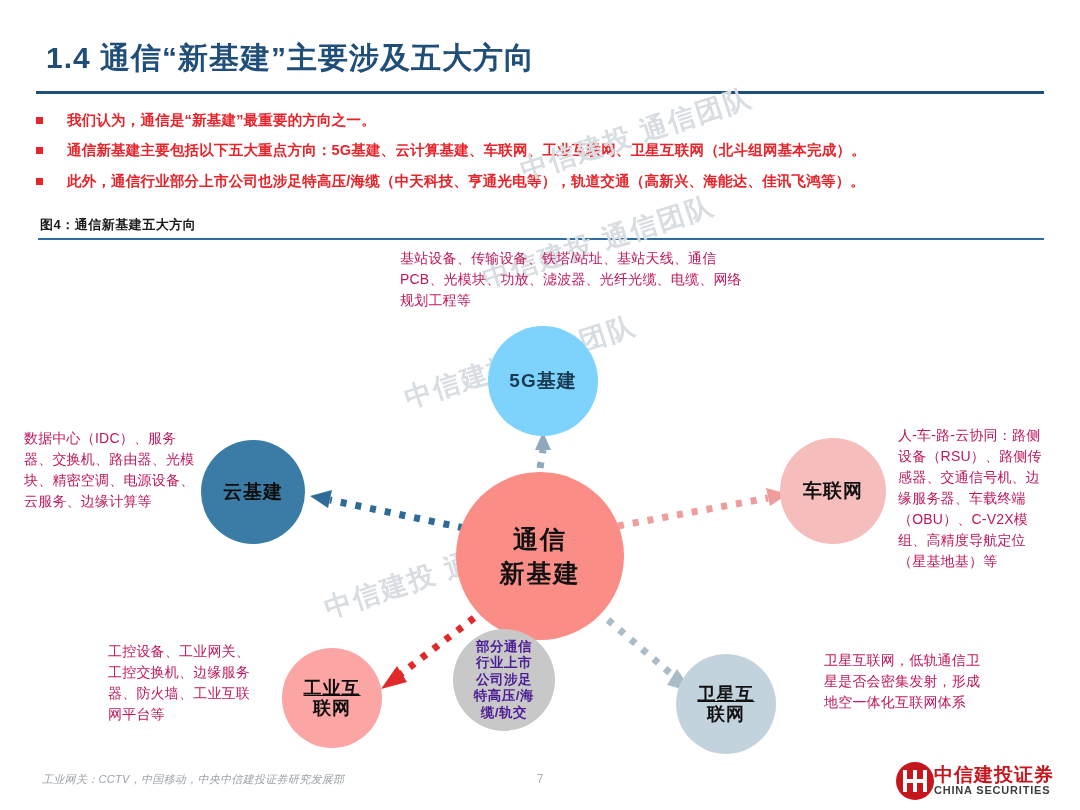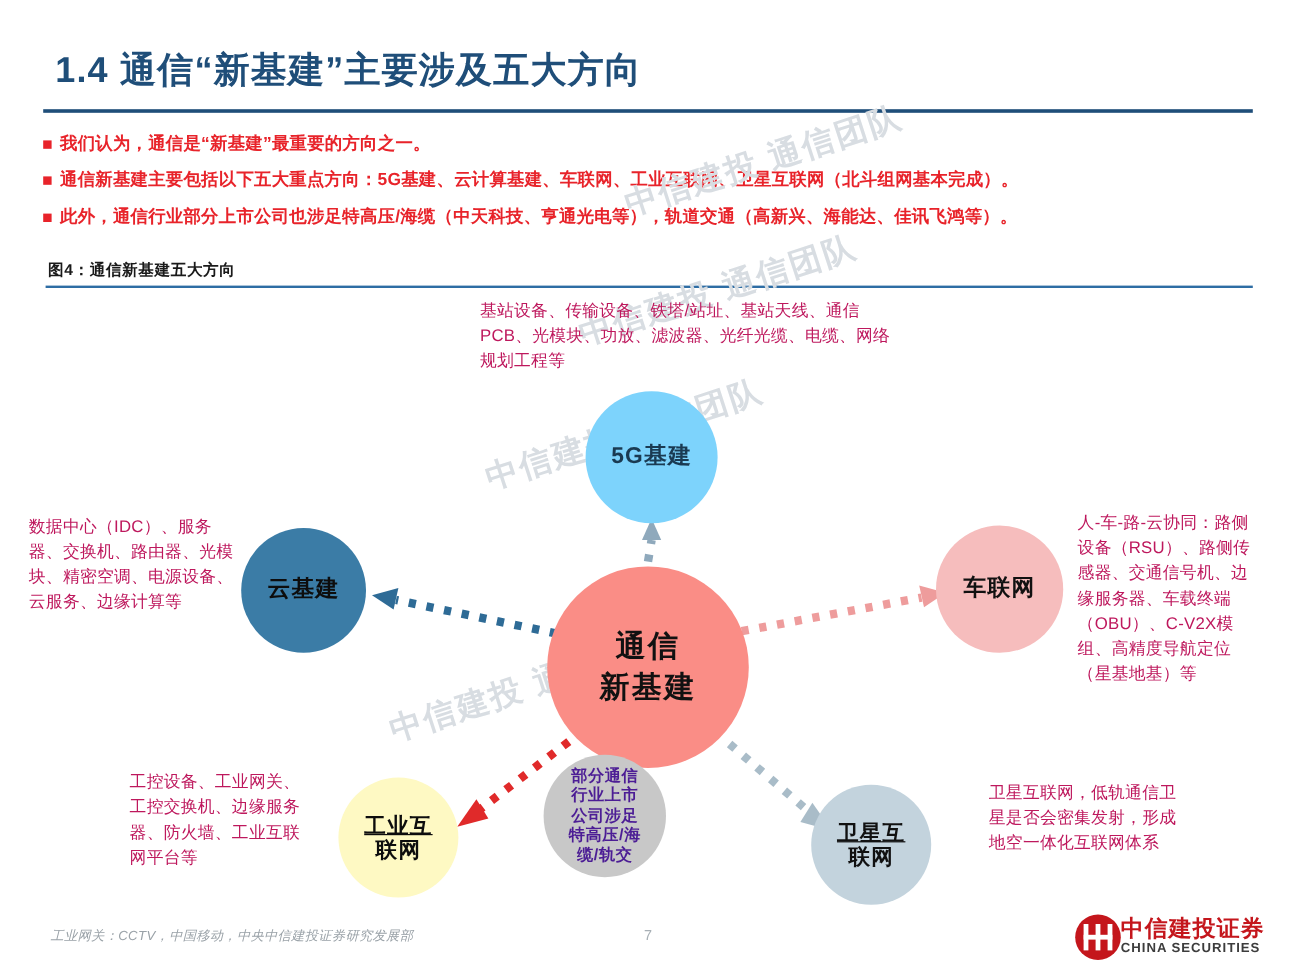--- a/index.html
+++ b/index.html
@@ -41,20 +41,21 @@
   }
   .bullet {
     display: flex;
     align-items: flex-start;
     margin-bottom: 13px;
     color: #E8232A;
     font-size: 14.5px;
     font-weight: bold;
     line-height: 1.2;
     letter-spacing: .2px;
+    gap: 17px;
   }
   .bullet .sq {
     width: 7px; height: 7px;
     background: #E8232A;
     margin: 5px 7px 0 0;
     flex: 0 0 auto;
   }
 
   
   #fig-caption {
@@ -140,21 +141,21 @@
     width: 106px; height: 106px;
     left: 780px; top: 196px;
     background: #F6BDBD;
     color: #111111;
     font-size: 19px;
     letter-spacing: 1px;
   }
   #node-iiot {
     width: 100px; height: 100px;
     left: 282px; top: 406px;
-    background: #fef9c3;
+    background: #fca5a5;
     color: #0d0d0d;
     font-size: 18px;
     letter-spacing: 1px;
   }
   #node-iiot .u, #node-sat .u { text-decoration: underline; }
   #node-sat {
     width: 100px; height: 100px;
     left: 676px; top: 412px;
     background: #C3D3DD;
     color: #111111;

